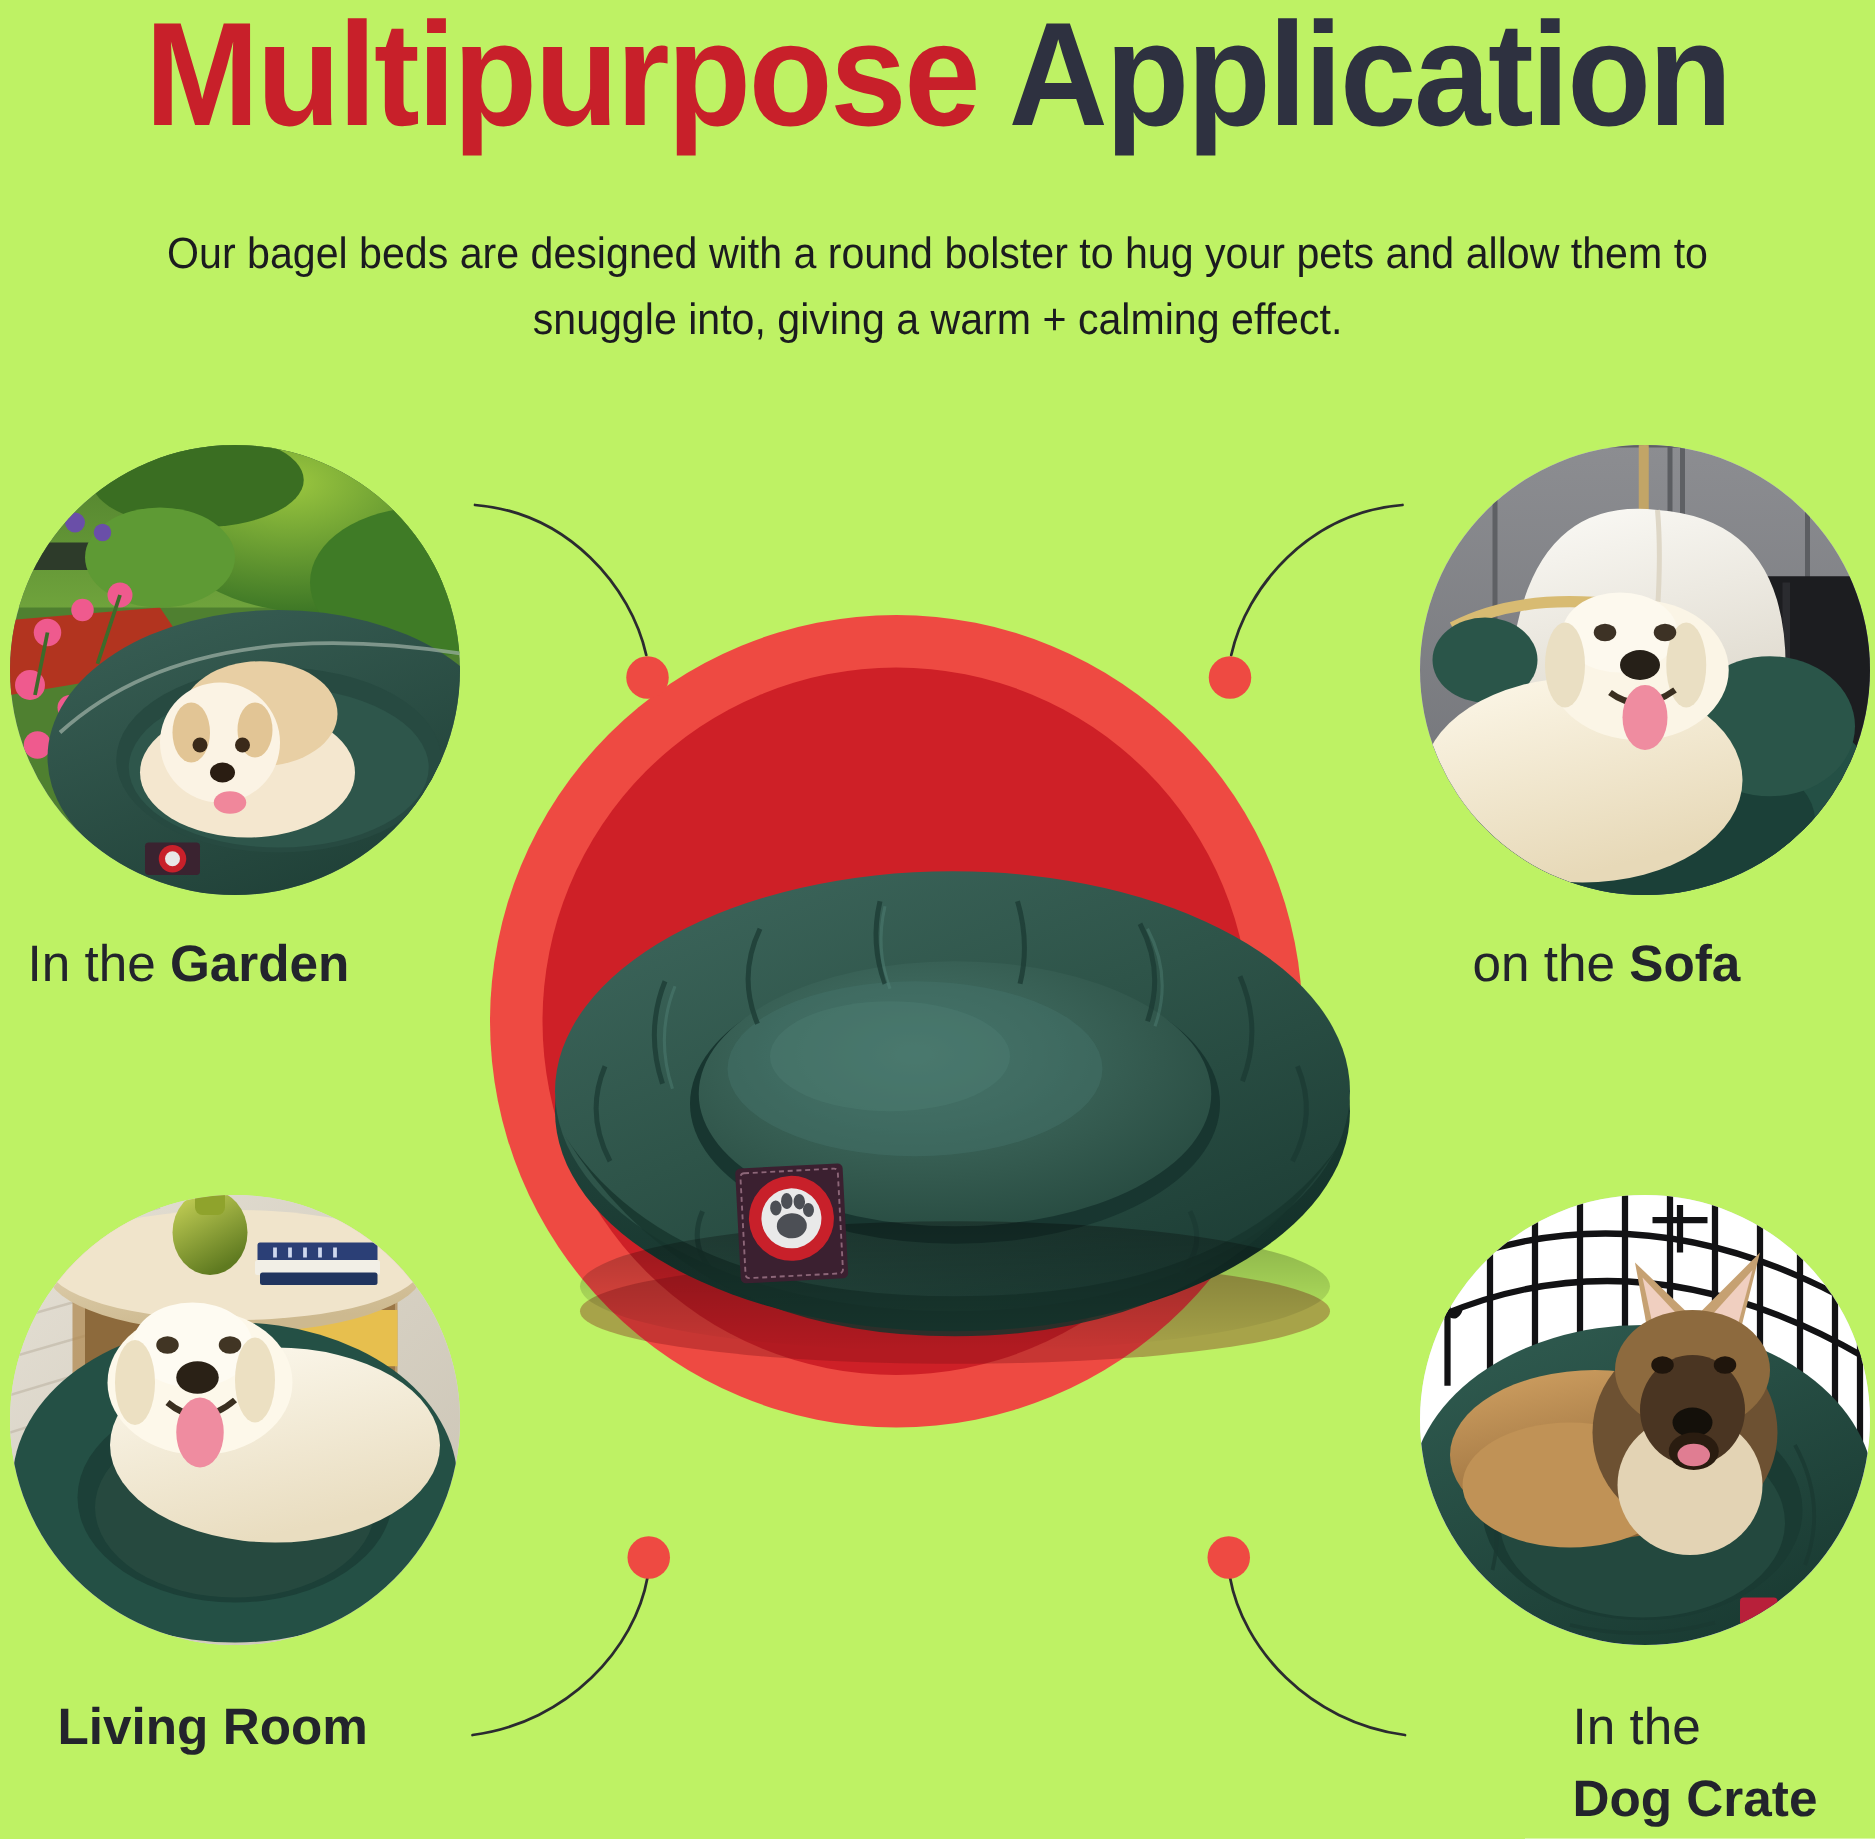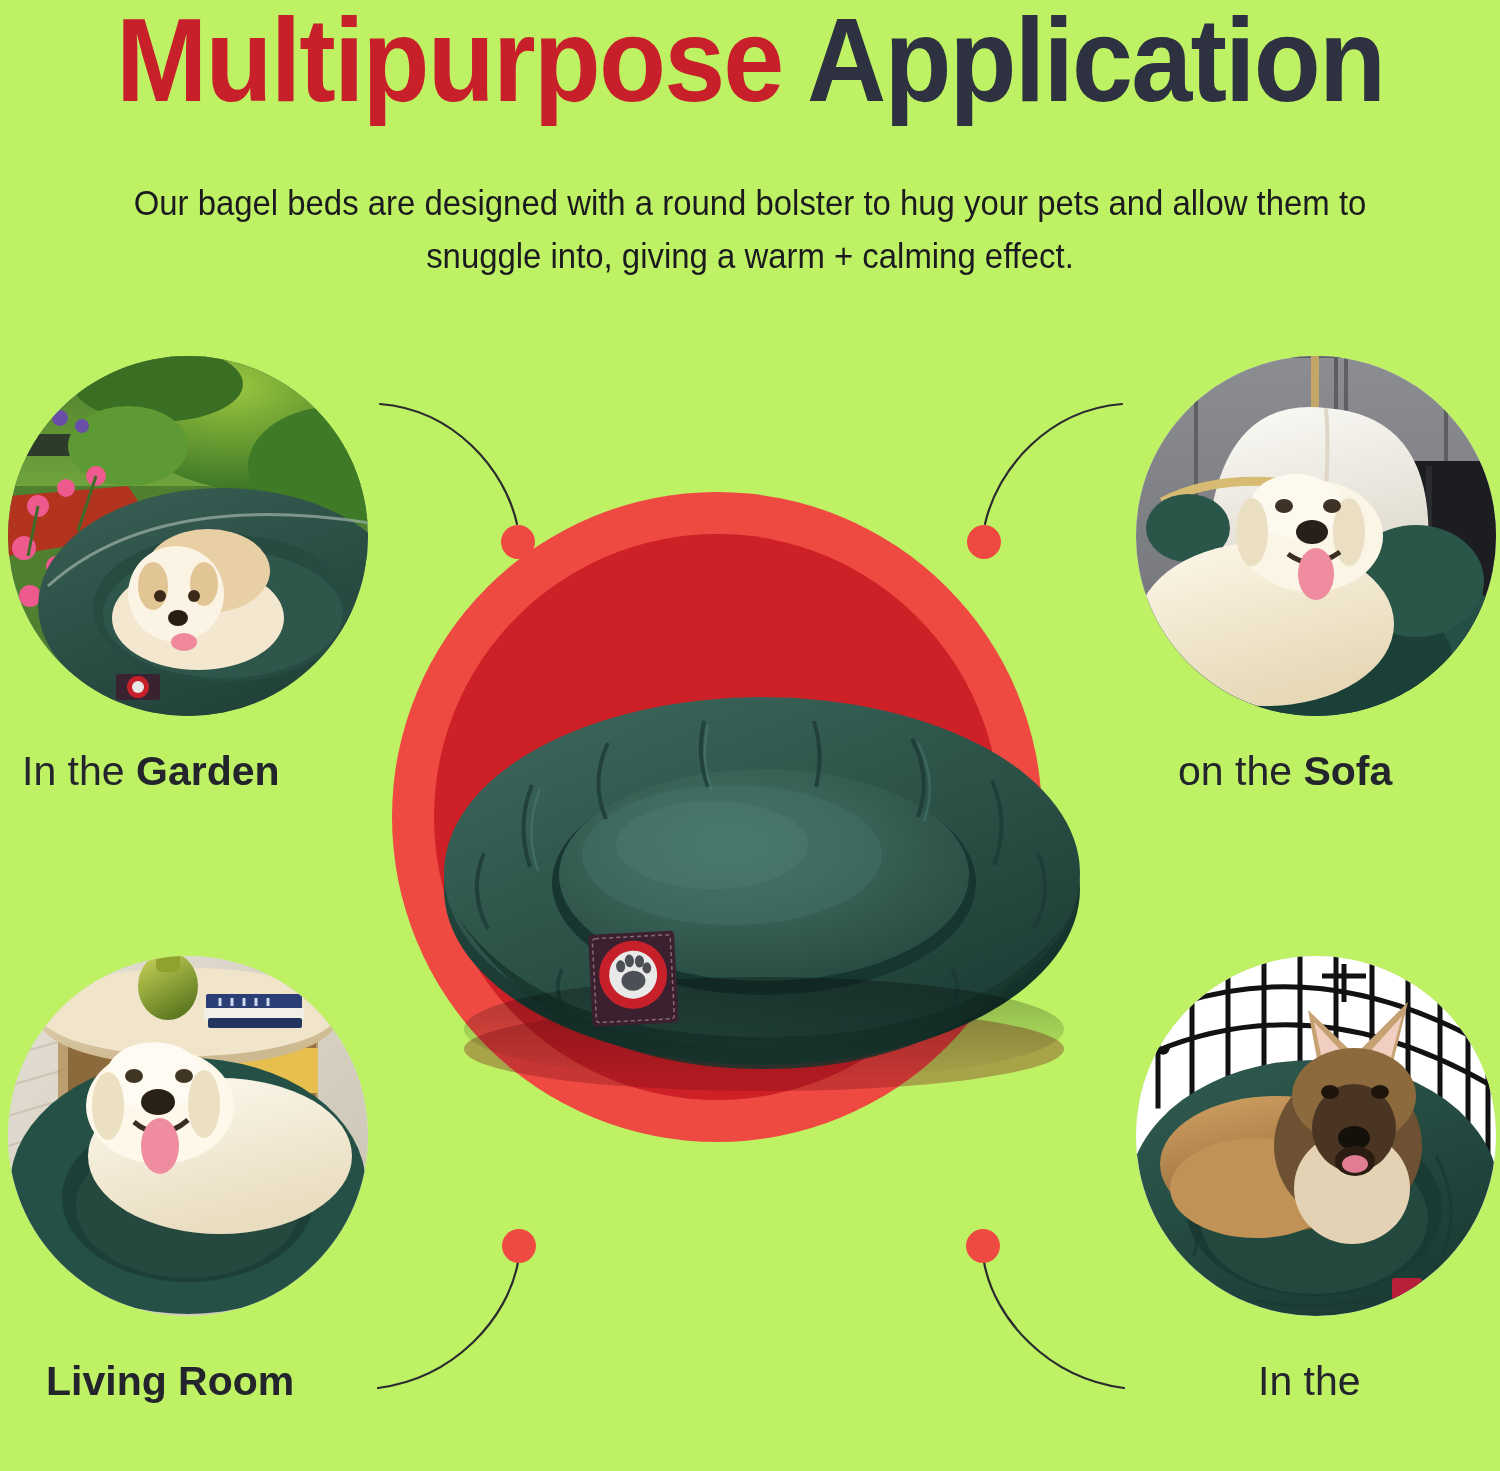--- a/index.html
+++ b/index.html
@@ -483,15 +483,16 @@
   <div class="caption cap-sofa">
     <span>on the </span><b>Sofa</b>
   </div>
 
   <div class="caption cap-living">
     <div class="l2"><b>Living Room</b></div>
   </div>
 
   <div class="caption cap-crate">
     <div><span>In the</span></div>
+    <div><b>Dog Crate</b></div>
   </div>
 
 </div>
 
 </body></html>

